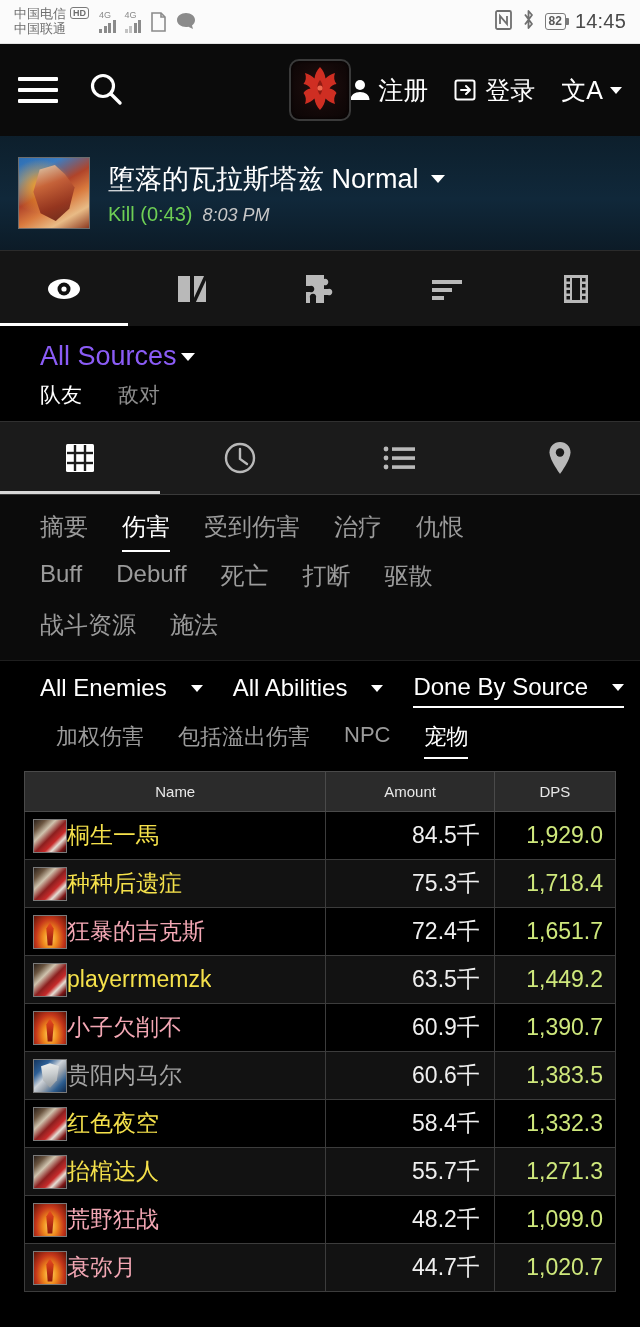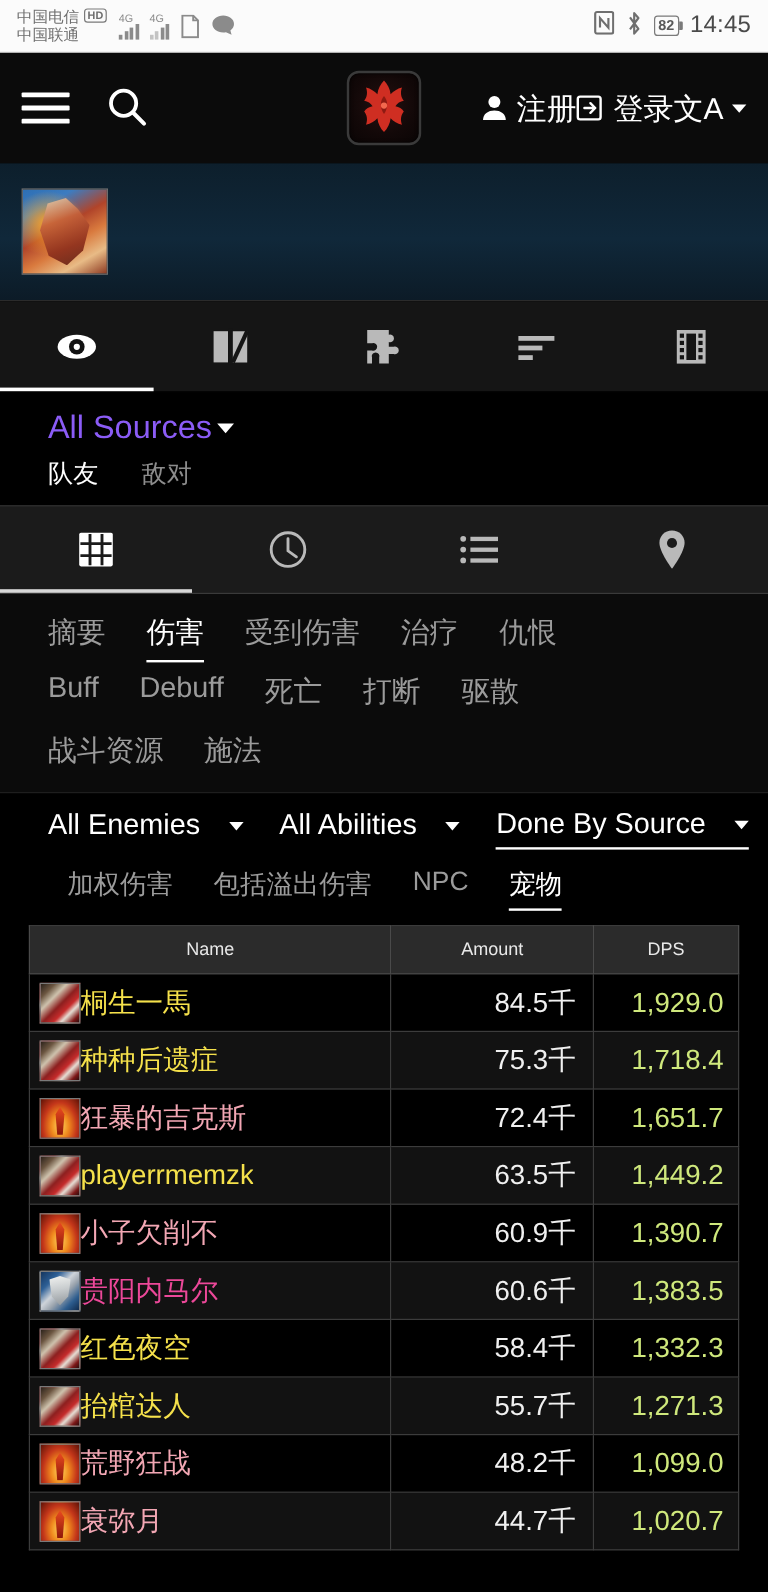--- a/index.html
+++ b/index.html
@@ -59,21 +59,21 @@
   .hamburger span{ display:block; height:4px; background:#fff; border-radius:1px; }
   .searchbtn{ margin-left:28px; display:flex; align-items:center; cursor:pointer; }
   .logo{
     position:absolute; left:50%; transform:translateX(-50%);
     width:62px; height:62px; border-radius:10px;
     background:radial-gradient(circle at 50% 45%, #241010 0%, #120808 60%, #0a0505 100%);
     border:2px solid #3a3a3a;
     box-shadow:0 0 3px #000 inset;
     display:flex; align-items:center; justify-content:center;
   }
-  .appbar-right{ margin-left:auto; display:flex; align-items:flex-start; }
+  .appbar-right{ margin-left:auto; display:flex; align-items:flex-start; gap:26px; }
   .abitem{ display:flex; align-items:center; gap:7px; color:#fff; font-size:25px; cursor:pointer; white-space:nowrap; }
   .lang{ display:flex; align-items:center; gap:7px; color:#fff; font-size:25px; cursor:pointer; }
   .caret{ width:0; height:0; border-left:7px solid transparent; border-right:7px solid transparent; border-top:8px solid #fff; }
   .caret.sm{ border-left-width:6px; border-right-width:6px; border-top-width:7px; }
 
   
   .enc{
     height:115px;
     background:linear-gradient(180deg,#0d1f2c 0%, #10283a 55%, #0c1b27 100%);
     display:flex; align-items:center; padding:0 18px;
@@ -295,20 +295,30 @@
     </div>
     <div class="lang">
       <span>文A</span>
       <span class="caret sm"></span>
     </div>
   </div>
 </div>
 
 <div class="enc">
   <div class="enc-icon"></div>
+  <div class="enc-text">
+    <div class="enc-title">
+      <span>堕落的瓦拉斯塔兹 Normal</span>
+      <span class="caret"></span>
+    </div>
+    <div class="enc-sub">
+      <span class="enc-kill">Kill (0:43)</span>
+      <span class="enc-time">8:03 PM</span>
+    </div>
+  </div>
 </div>
 
 <div class="icontabs">
   <div class="icontab active">
     <svg width="44" height="30" viewBox="0 0 44 30">
       <ellipse cx="22" cy="15" rx="16" ry="10" fill="#fff"></ellipse>
       <circle cx="22" cy="15" r="6.5" fill="#111"></circle>
       <circle cx="22" cy="15" r="2.6" fill="#fff"></circle>
     </svg>
   </div>
@@ -520,21 +530,21 @@
             <div class="amt">60.9千</div>
           </td>
           <td class="c-dps">
             <div class="dps">1,390.7</div>
           </td>
         </tr>
         <tr>
           <td class="c-name">
             <div class="namecell">
               <span class="spec spec-warrior"></span>
-              <span class="pname" style="color:#ec4899">贵阳内马尔</span>
+              <span class="pname" style="color:#a3a3a3">贵阳内马尔</span>
             </div>
           </td>
           <td class="c-amt">
             <div class="amt">60.6千</div>
           </td>
           <td class="c-dps">
             <div class="dps">1,383.5</div>
           </td>
         </tr>
         <tr>

